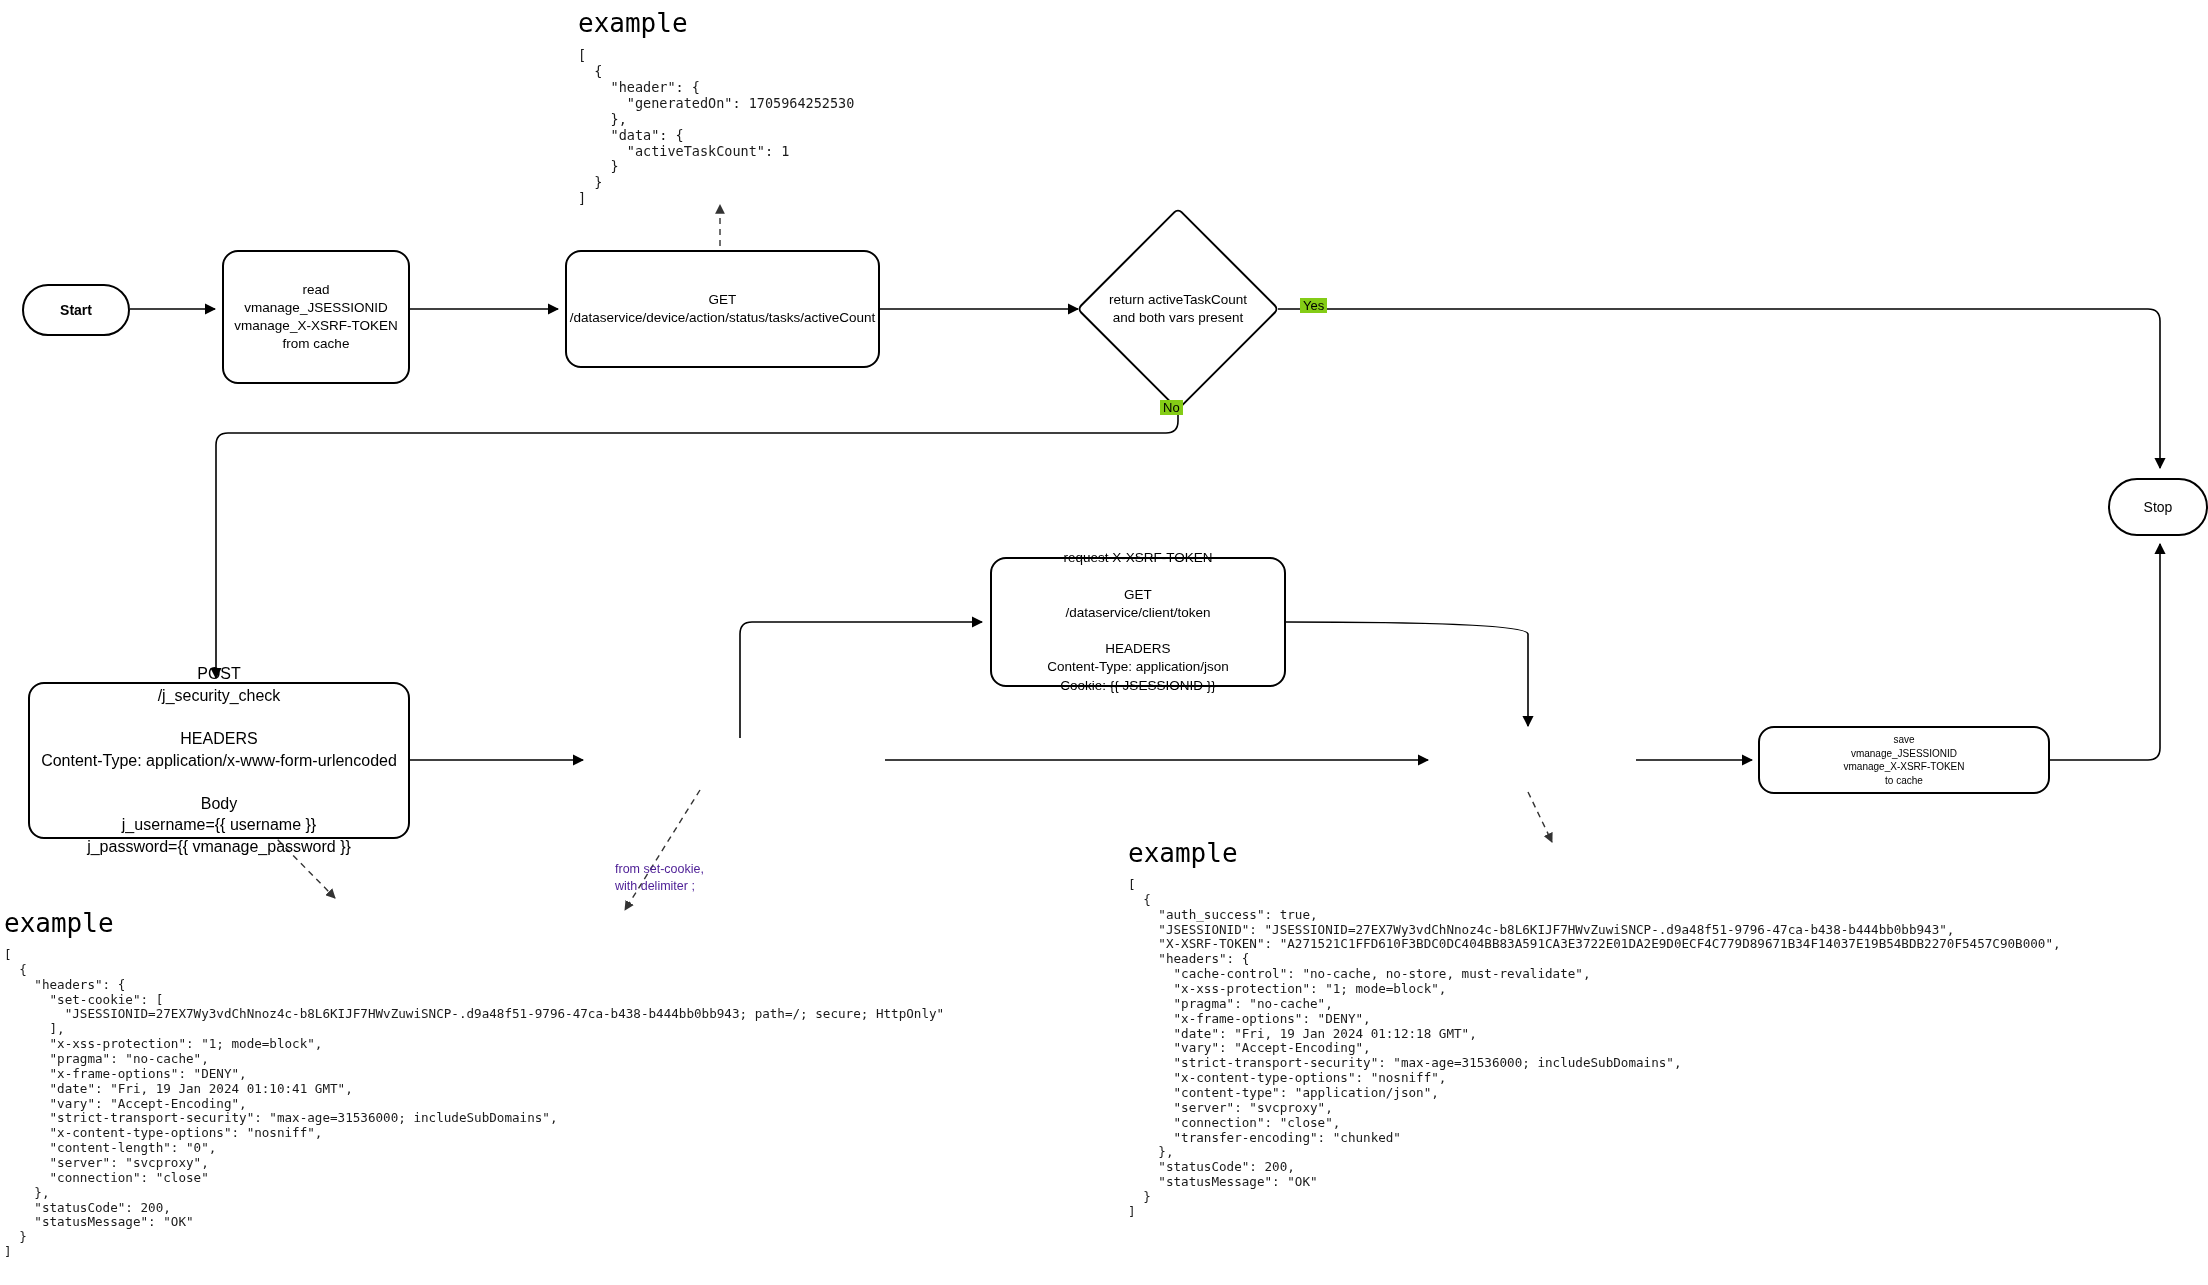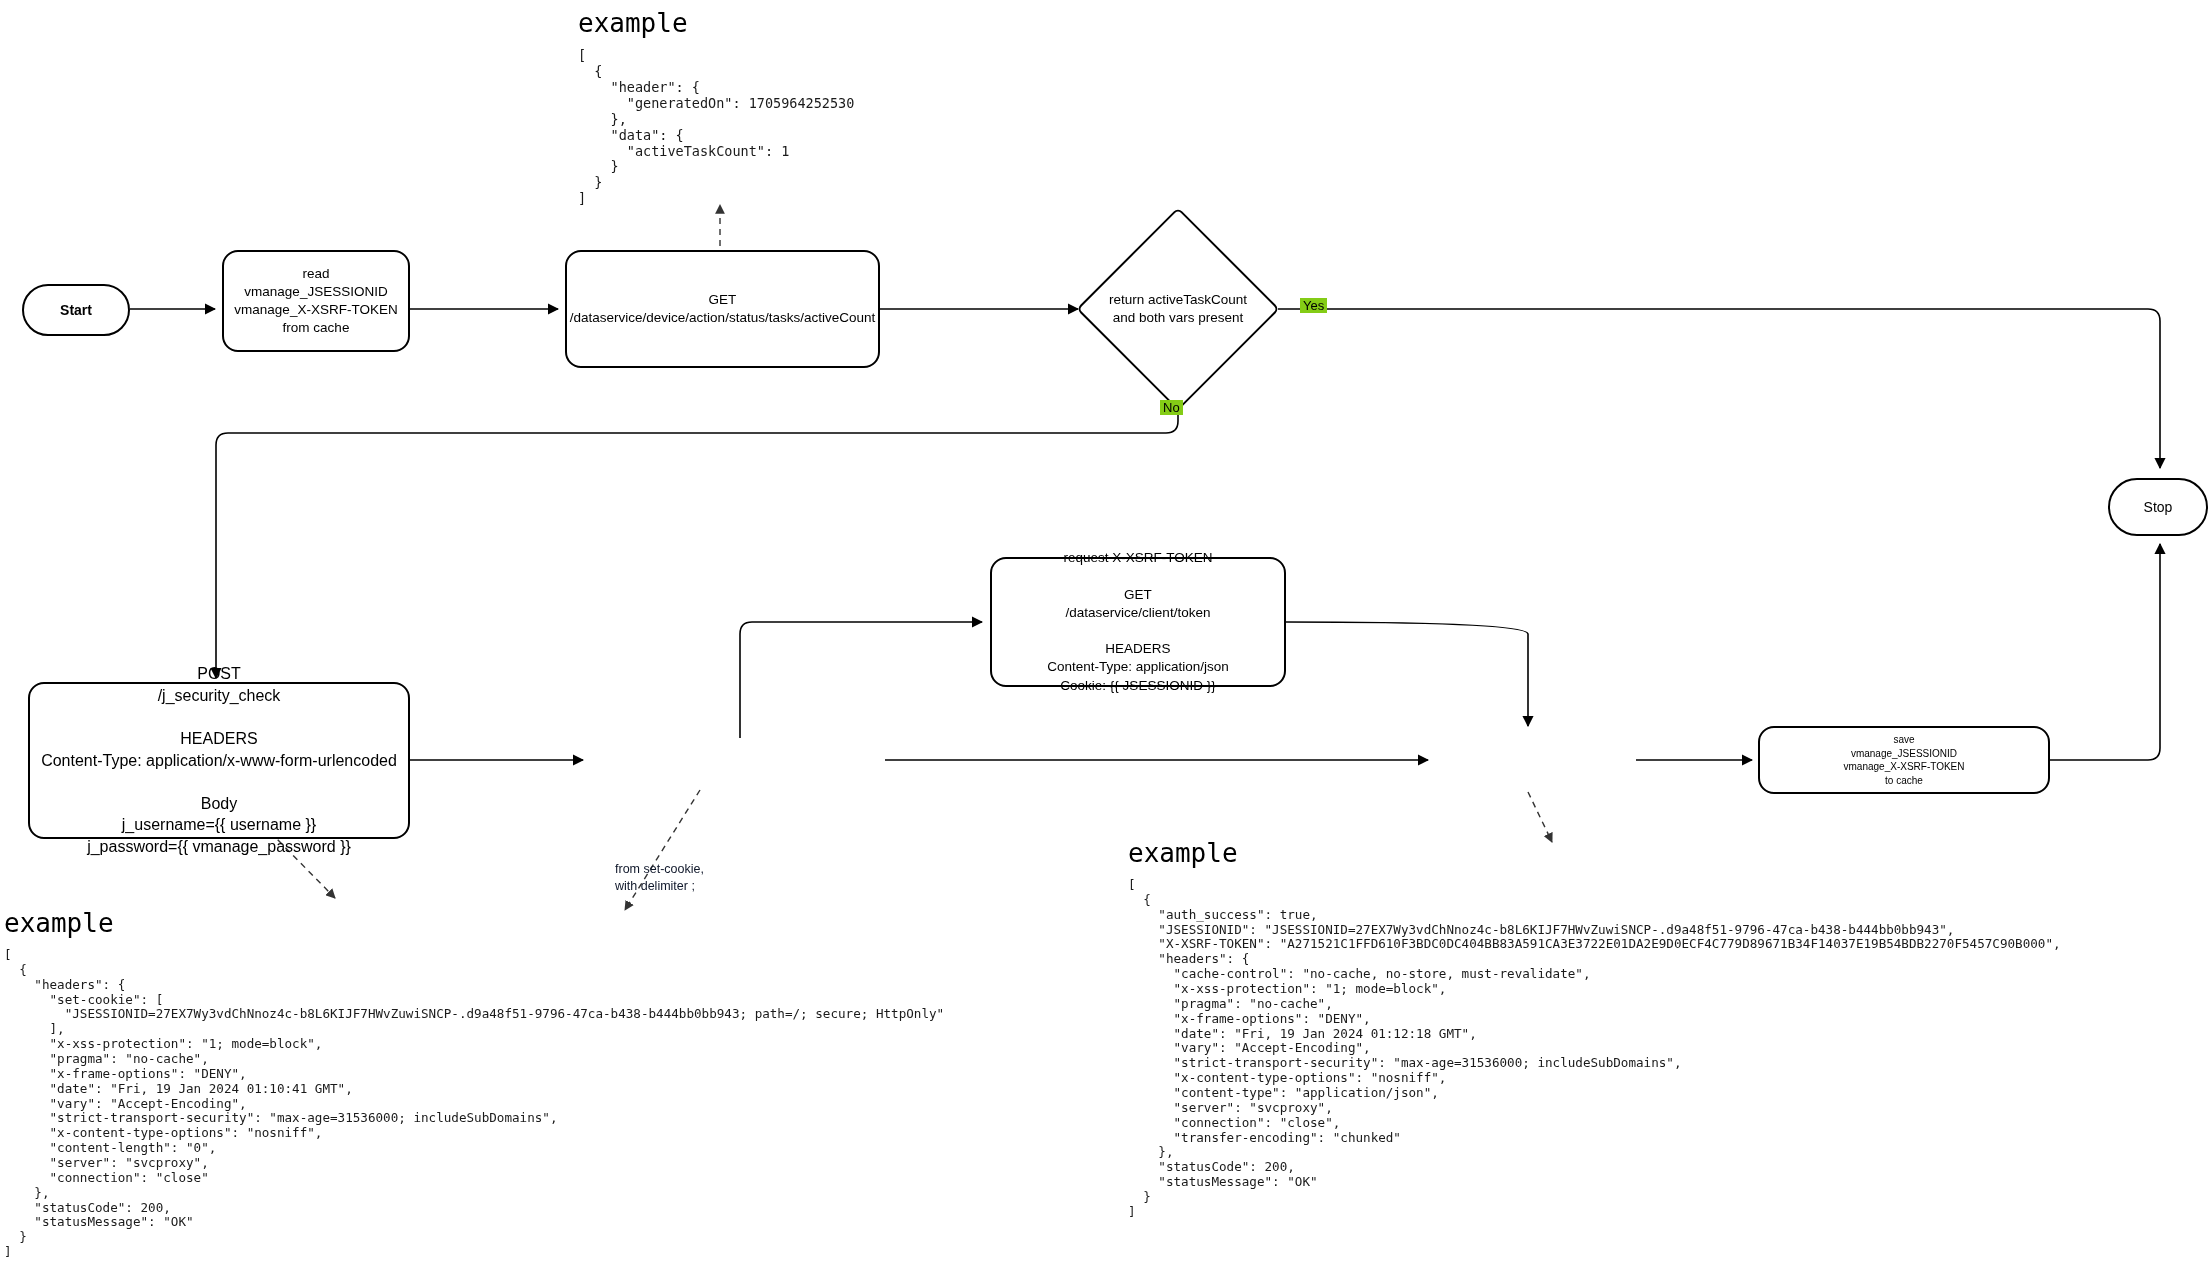--- a/index.html
+++ b/index.html
@@ -60,21 +60,21 @@
 
   .edge-label {
     position: absolute;
     background: #84cc16;
     color: #000000;
     padding: 0 3px;
     white-space: nowrap;
   }
   .note {
     position: absolute;
-    color: #0f172a;
+    color: #4c1d95;
     line-height: 1.3;
     white-space: pre-line;
   }
 
   
   .example-block { position: absolute; }
   .example-title {
     font-family: "DejaVu Sans Mono", monospace;
     font-size: 26px;
     color: #000000;
@@ -140,21 +140,21 @@
       <path d="M 700 790 L 625 910" marker-end="url(#arrowdash)"></path>
 
       <path d="M 1528 792 L 1552 842" marker-end="url(#arrowdash)"></path>
     </g>
   </svg>
 
   <div class="node term" style="left:22px; top:284px; width:108px; height:52px; font-size:14px;font-weight:bold;">
     <span class="txt">Start</span>
   </div>
 
-  <div class="node proc" style="left:222px; top:250px; width:188px; height:102px; font-size:13.5px;">
+  <div class="node proc" style="left:222px; top:250px; width:188px; height:134px; font-size:13.5px;">
     <span class="txt">read
 vmanage_JSESSIONID
 vmanage_X-XSRF-TOKEN
 from cache</span>
   </div>
 
   <div class="node proc" style="left:565px; top:250px; width:315px; height:118px; font-size:13.5px;">
     <span class="txt">GET
 /dataservice/device/action/status/tasks/activeCount</span>
   </div>

